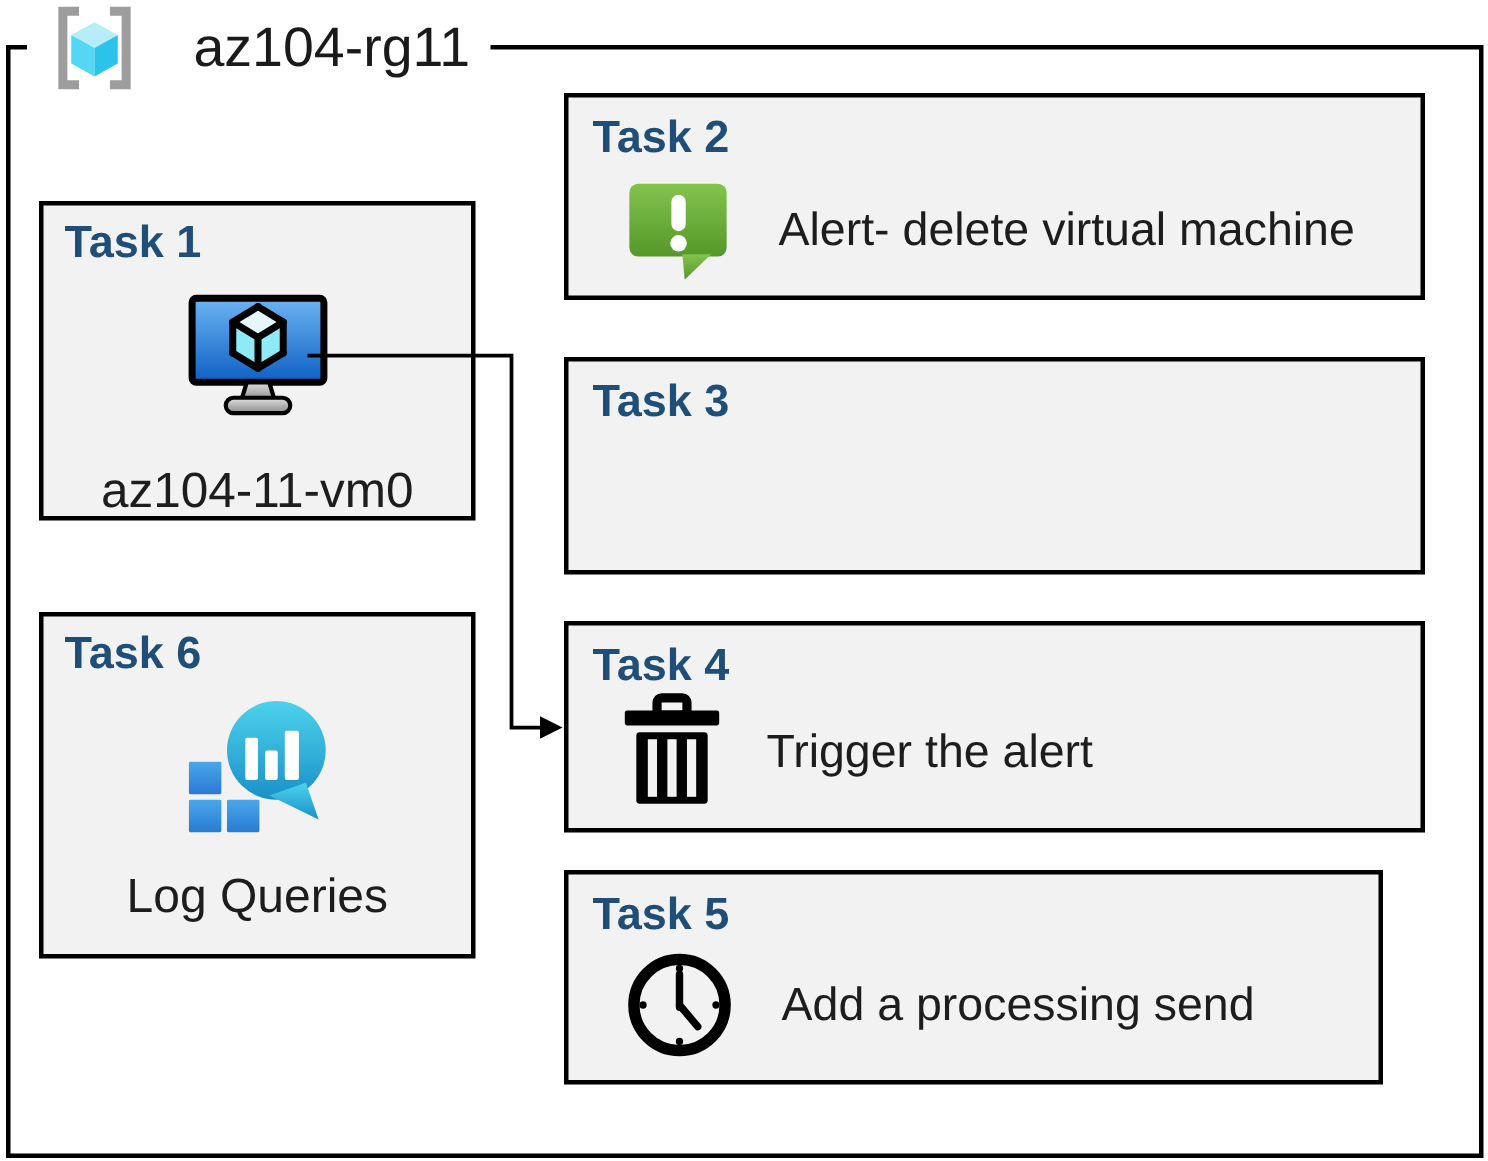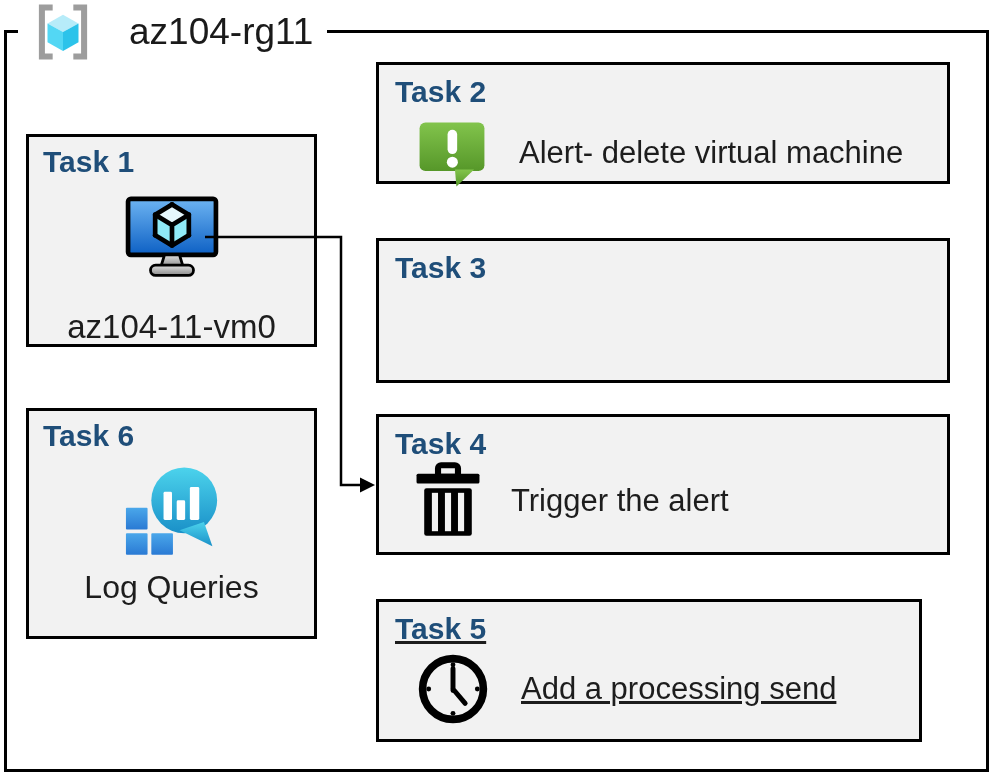--- a/index.html
+++ b/index.html
@@ -12,27 +12,27 @@
   .rg-label{font-size:37px;color:#1a1a1a;white-space:nowrap;}
   .box{position:absolute;box-sizing:border-box;background:#f2f2f2;
        border:3px solid #000;z-index:2;}
   .task-title{font-weight:700;font-size:30px;color:#1f4e79;line-height:1.1;
               margin:10px 0 0 16px;}
   .box-left .task-title{margin:8px 0 0 14px;}
   .row{display:flex;align-items:center;margin-left:36px;gap:30px;}
   .task-label{font-size:31px;color:#1d1d1d;white-space:nowrap;}
   .center-col{display:flex;flex-direction:column;align-items:center;}
   .vm-label{font-size:33px;color:#1d1d1d;margin-top:26px;text-align:center;}
-  .log-label{font-size:32px;color:#1d1d1d;margin-top:8px;text-align:center;}
+  .log-label{font-size:32px;color:#1d1d1d;margin-top:18px;text-align:center;}
   #task1{left:26px;top:134px;width:291px;height:213px;}
   #task6{left:26px;top:408px;width:291px;height:231px;}
-  #task2{left:376px;top:62px;width:574px;height:122px;}
+  #task2{left:376px;top:62px;width:574px;height:138px;}
   #task3{left:376px;top:238px;width:574px;height:145px;}
   #task4{left:376px;top:414px;width:574px;height:141px;}
-  #task5{left:376px;top:599px;width:546px;height:143px;text-decoration:underline;}
+  #task5{left:376px;top:580px;width:546px;height:143px;}
   .mt10{margin-top:10px;} .mt16{margin-top:16px;} .mt2{margin-top:2px;} .mt6{margin-top:6px;}
   .connector{position:absolute;left:0;top:0;z-index:4;pointer-events:none;}
   svg{display:block;}
 </style>
 </head>
 <body>
 
 <div class="outer"></div>
 
 <div class="rg-header">

